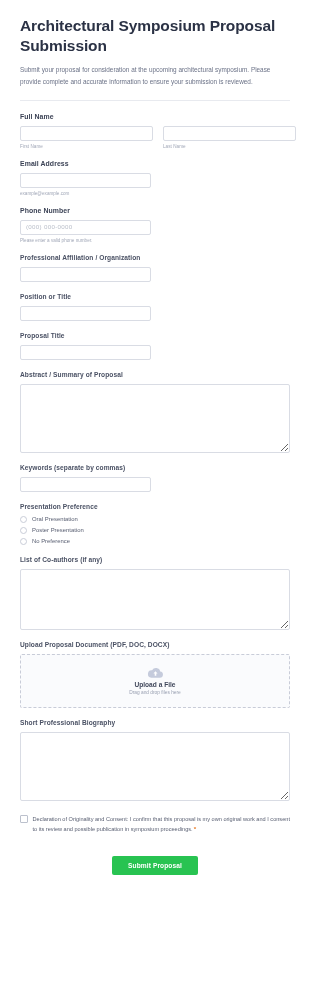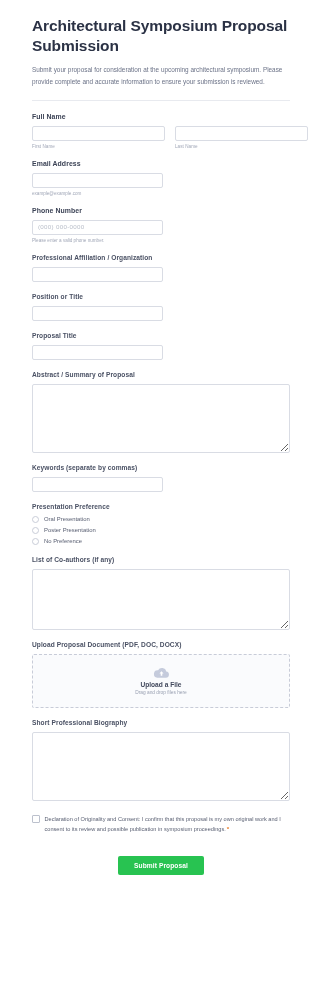--- a/index.html
+++ b/index.html
@@ -13,21 +13,20 @@
     height: 1005px;
     font-family: "Liberation Sans", sans-serif;
     color: #3d4455;
     overflow: hidden;
   }
   .page {
     width: 310px;
     height: 1005px;
     position: relative;
     background: #ffffff;
-    padding-left: 12px;
   }
 
   
   .header {
     padding: 16px 20px 0 20px;
   }
   .form-title {
     font-size: 15.5px;
     line-height: 1.32;
     font-weight: bold;

